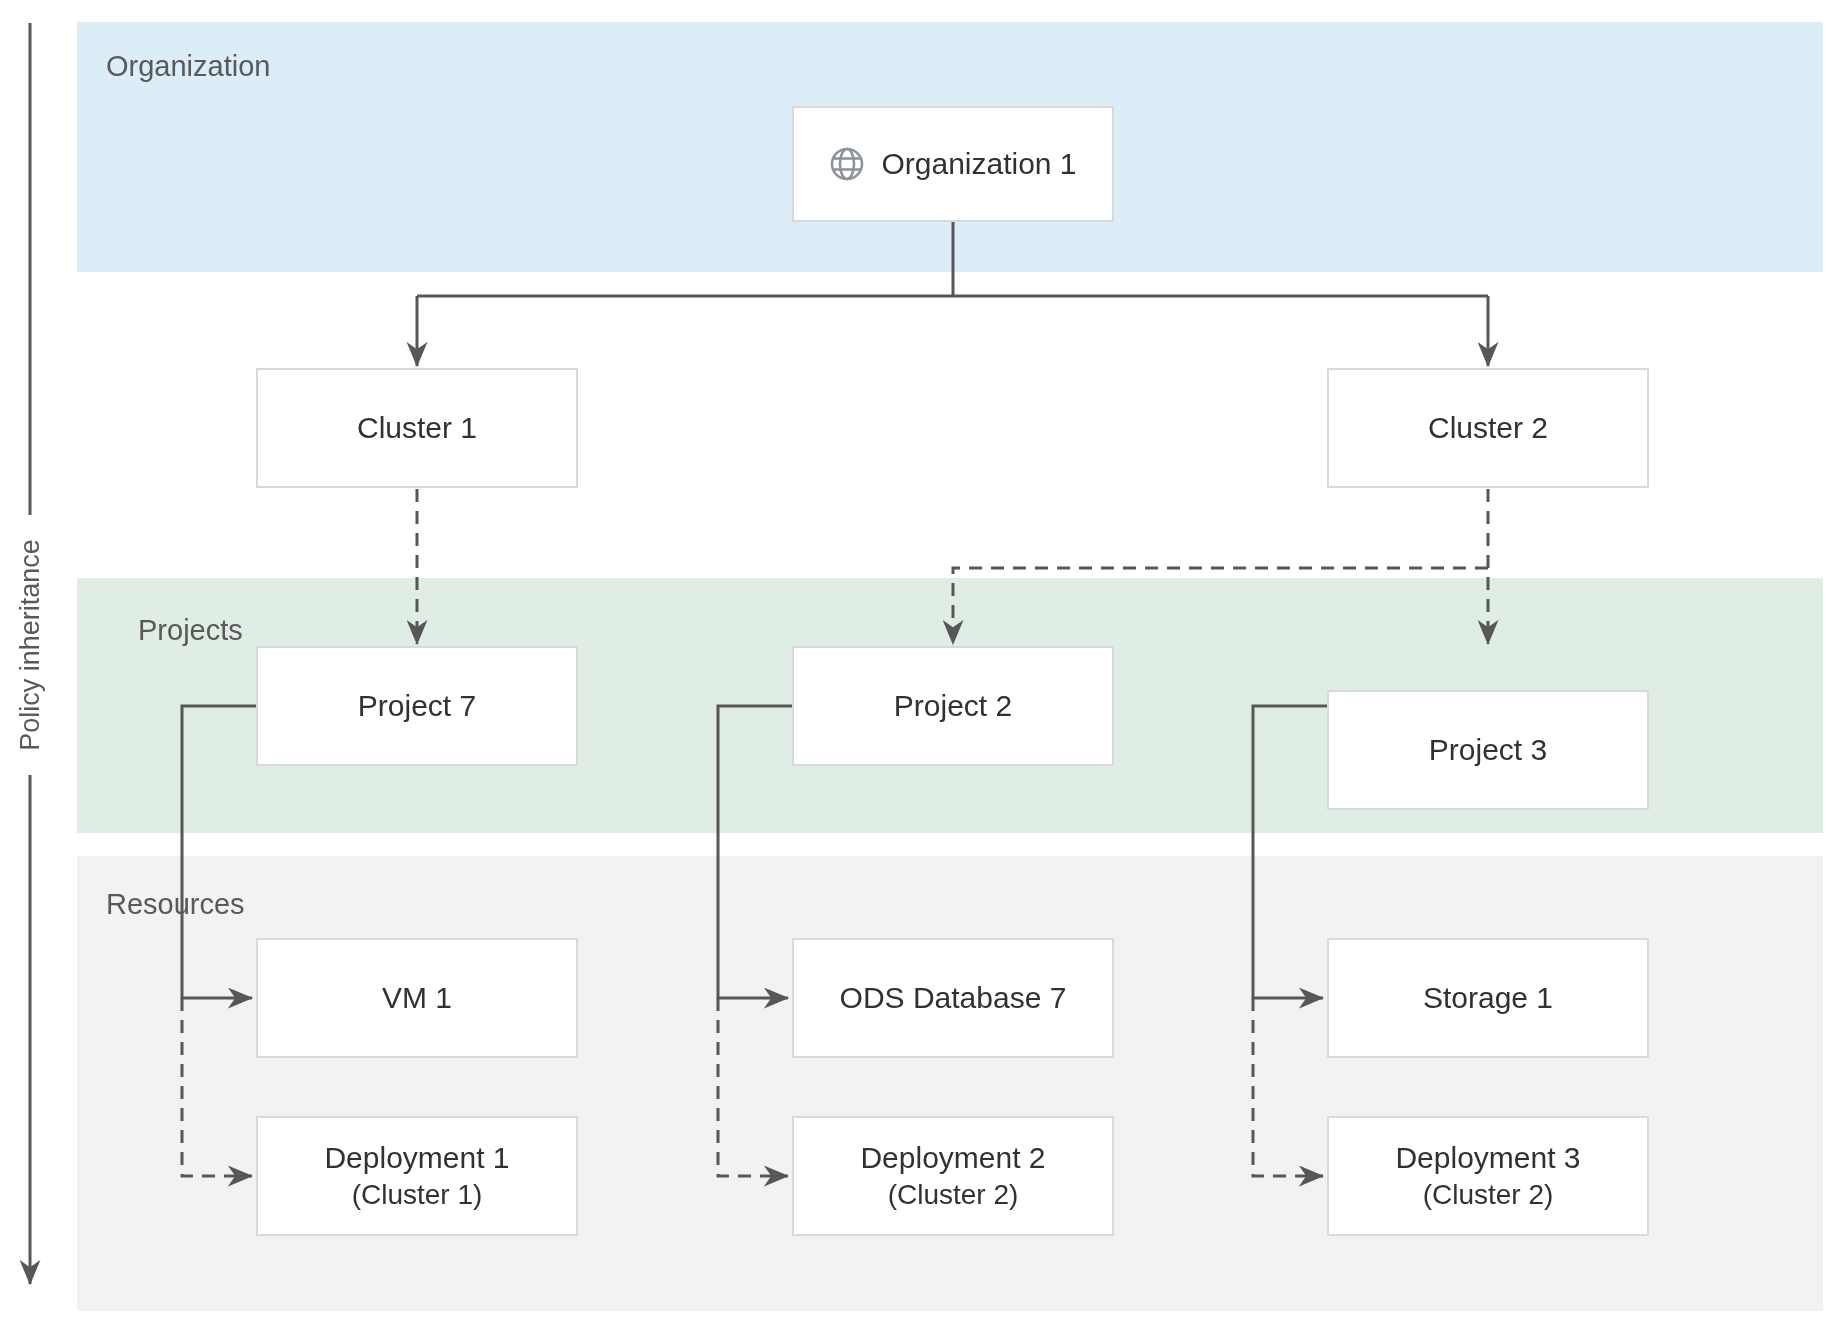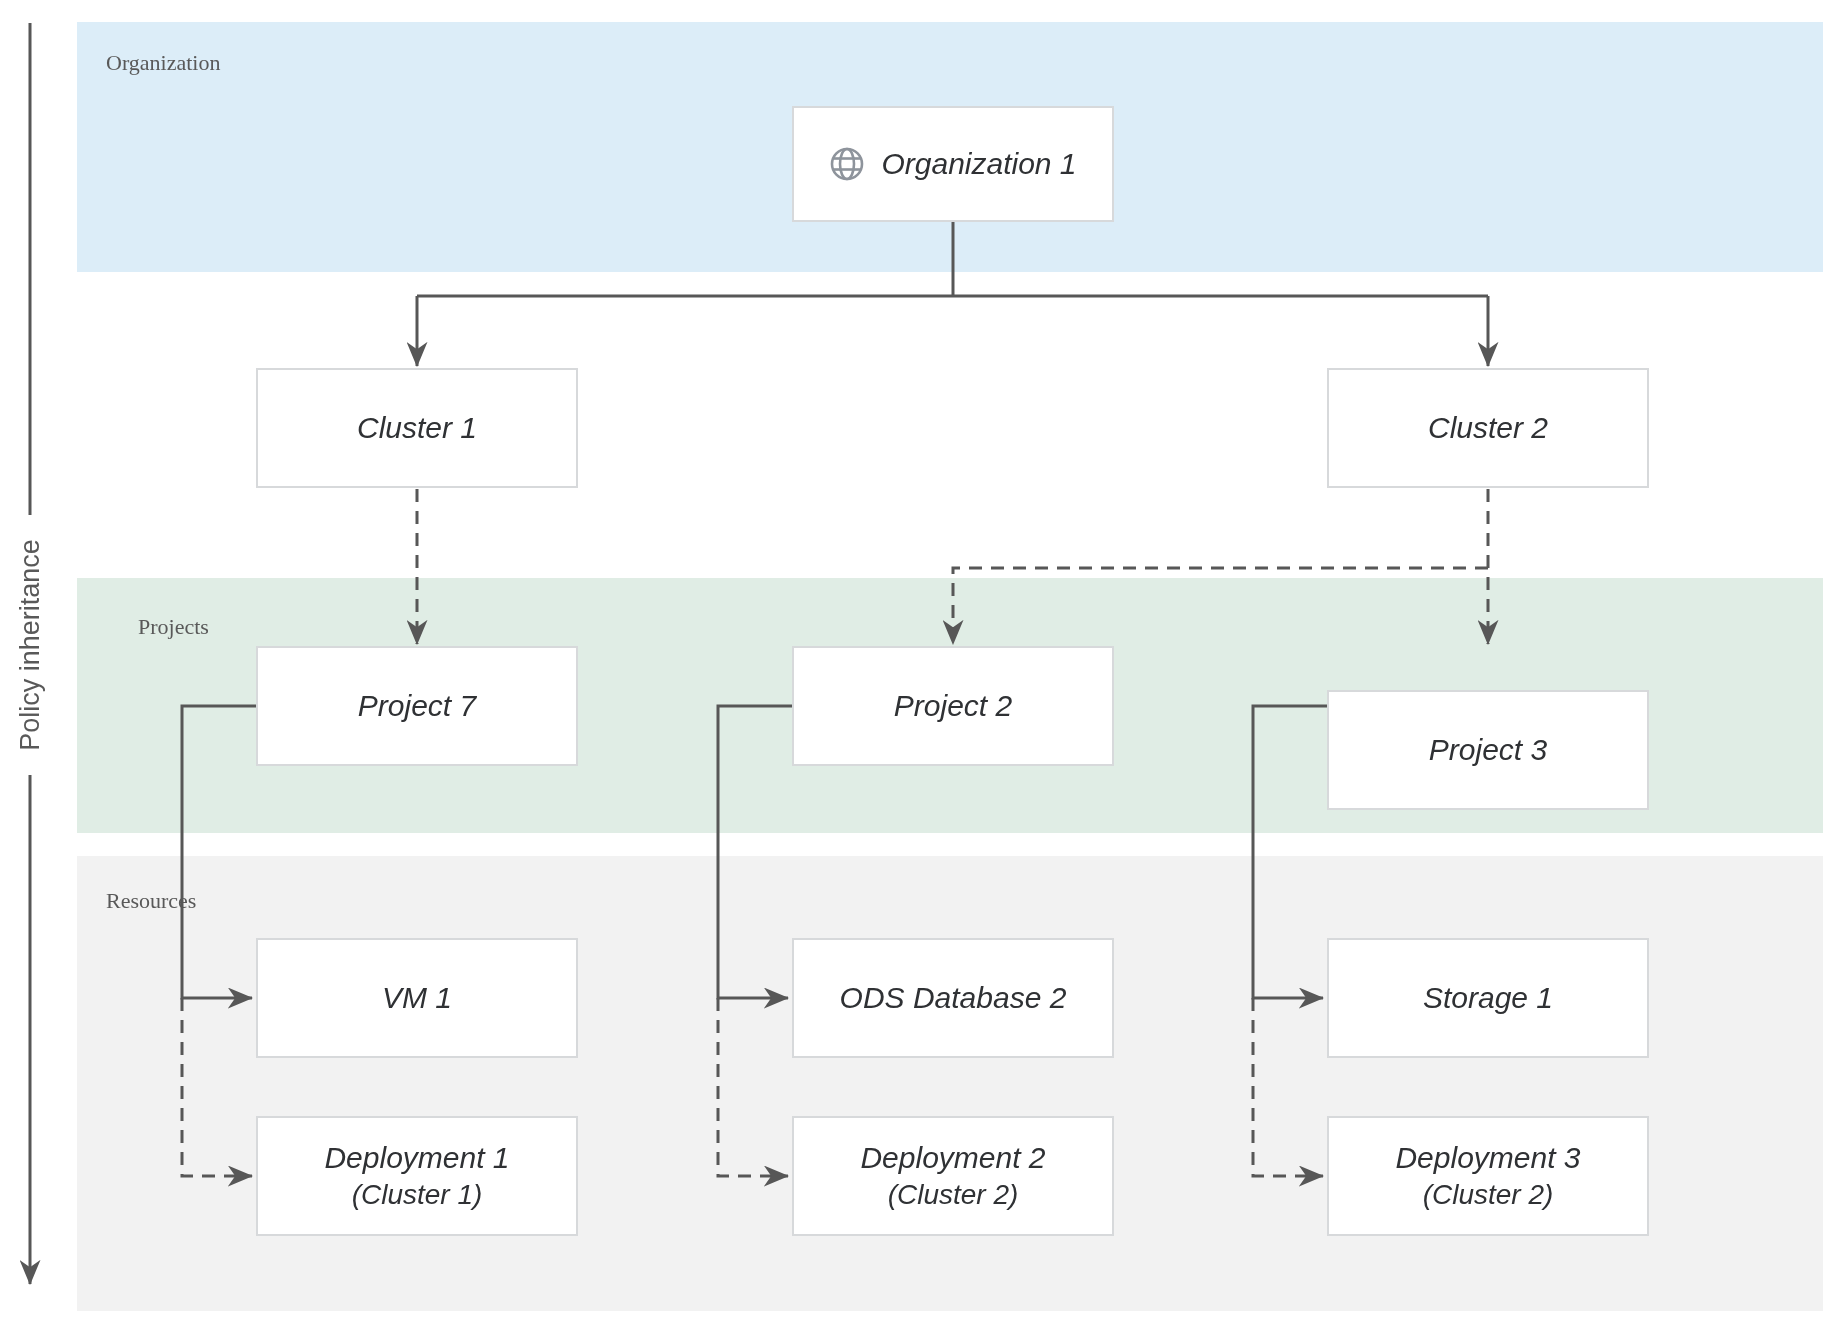--- a/index.html
+++ b/index.html
@@ -21,42 +21,40 @@
     font-family:"Liberation Sans","DejaVu Sans",sans-serif;
   }
   
   .band{position:absolute;left:77px;width:1746px;}
   #band-organization{top:22px;height:250px;background:var(--band-organization);}
   #band-clusters{top:272px;height:306px;background:transparent;}
   #band-projects{top:578px;height:255px;background:var(--band-projects);}
   #band-resources{top:856px;height:455px;background:var(--band-resources);}
   .band-label{
     position:absolute;left:29px;
-    font-size:22px;color:var(--band-label-text);
+    font-size:29px;color:var(--band-label-text);
     white-space:nowrap;
-    font-family:Liberation Serif, serif;
   }
   #band-organization .band-label{top:28px;}
   #band-clusters .band-label{top:63px;}
   #band-projects .band-label{top:36px;margin-left:32px;}
   #band-resources .band-label{top:32px;}
   
   svg.connectors{position:absolute;top:0;left:0;}
   svg.connectors path{fill:none;stroke:var(--connector);stroke-width:3;}
   svg.connectors path.dashed{stroke-dasharray:13 9;}
   svg.connectors marker path{fill:var(--connector);stroke:none;}
   
   .node{
     position:absolute;width:322px;height:120px;
     background:var(--node-bg);
     border:2px solid var(--node-border);
     box-sizing:border-box;
     display:flex;flex-direction:column;align-items:center;justify-content:center;
     font-size:30px;color:var(--node-text);
-    font-style:italic;
   }
   .node .node-row{display:flex;flex-direction:row;align-items:center;gap:16px;}
   .node .sublabel{font-size:28px;margin-top:4px;}
   #node-organization1{left:792px;top:106px;height:116px;}
   #node-cluster1{left:256px;top:368px;}
   #node-cluster2{left:1327px;top:368px;}
   #node-project1{left:256px;top:646px;}
   #node-project2{left:792px;top:646px;}
   #node-project3{left:1327px;top:646px;margin-top:44px;}
   #node-vm1{left:256px;top:938px;}
@@ -145,21 +143,21 @@
     <span class="label">Project 2</span>
   </div>
   <div class="node" id="node-project3">
     <span class="label">Project 3</span>
   </div>
 
   <div class="node" id="node-vm1">
     <span class="label">VM 1</span>
   </div>
   <div class="node" id="node-ods-database1">
-    <span class="label">ODS Database 2</span>
+    <span class="label">ODS Database 7</span>
   </div>
   <div class="node" id="node-storage1">
     <span class="label">Storage 1</span>
   </div>
 
   <div class="node" id="node-deployment1">
     <span class="label">Deployment 1</span>
     <span class="sublabel">(Cluster 1)</span>
   </div>
   <div class="node" id="node-deployment2">

